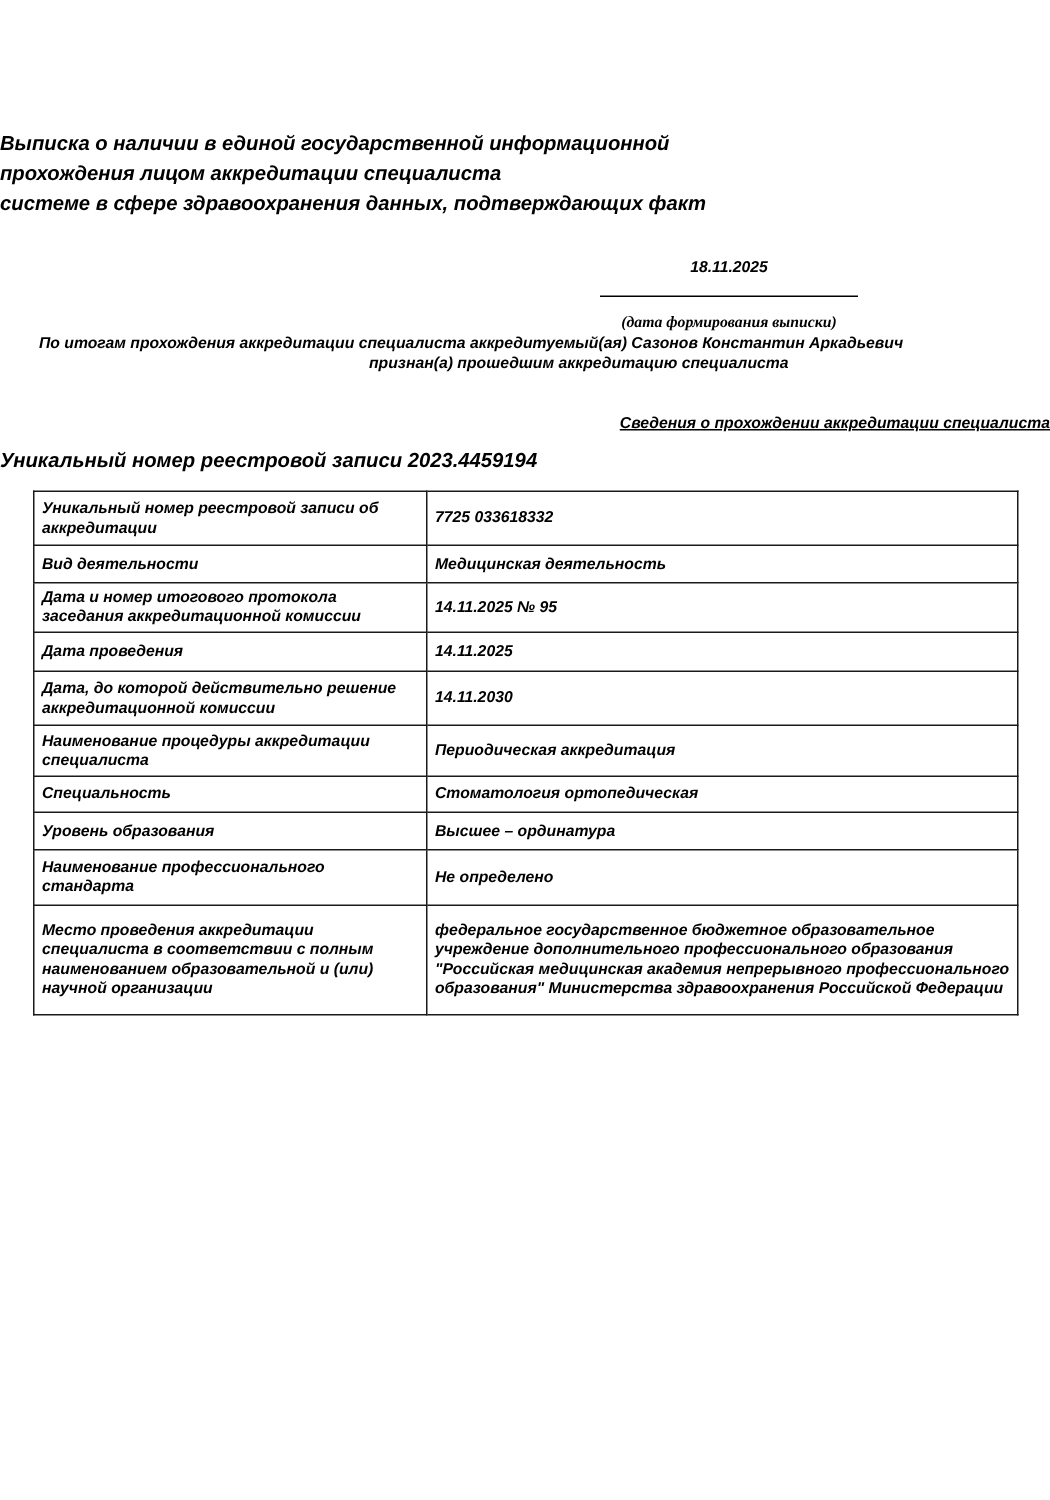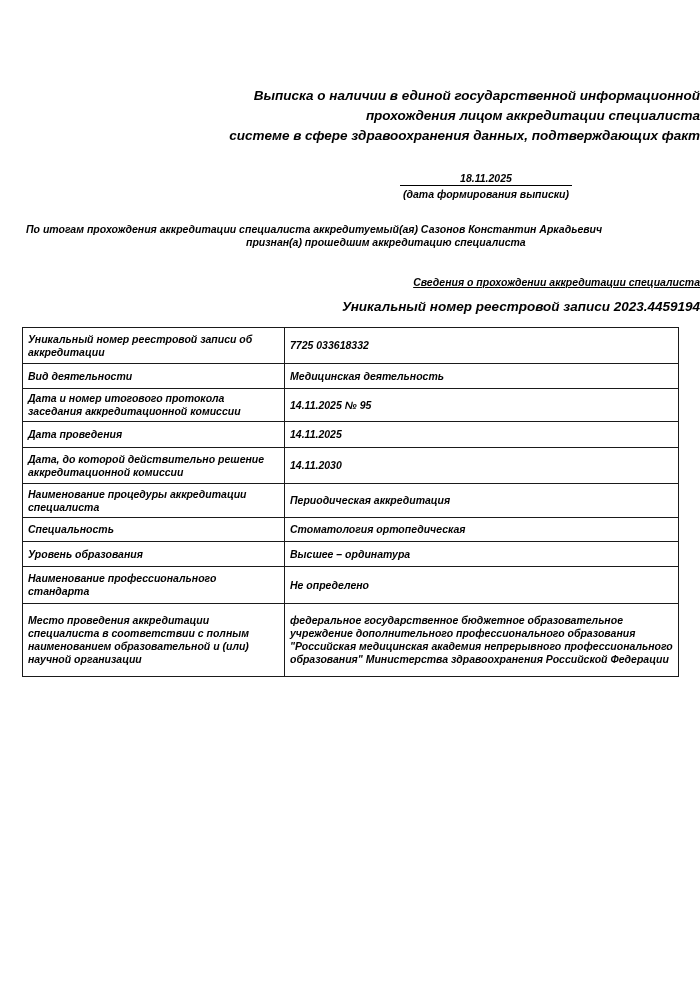--- a/index.html
+++ b/index.html
@@ -13,45 +13,46 @@
       position: relative;
       font-family: "Liberation Sans", "DejaVu Sans", sans-serif;
       color: #000000;
       overflow: hidden;
     }
     .title {
       position: absolute;
       left: 0;
       top: 86px;
       width: 700px;
-      text-align: right;
+      text-align: left;
       font-weight: bold;
       font-style: italic;
       font-size: 13.5px;
       line-height: 20px;
     }
     .title div { white-space: nowrap; }
     .date-block {
       position: absolute;
       left: 400px;
       top: 172px;
       width: 172px;
       text-align: center;
       font-weight: bold;
       font-style: italic;
       font-size: 10.5px;
     }
     .date-value {
       border-bottom: 1px solid #000;
       line-height: 13px;
-      padding-bottom: 0px;
+      padding-bottom: 12px;
     }
     .date-caption {
       line-height: 14px;
-      margin-top: 1px;
+      margin-top: 11px;
+      font-family: Liberation Serif, serif;
     }
     .result {
       position: absolute;
       left: 0;
       top: 222px;
       width: 700px;
       font-weight: bold;
       font-style: italic;
       font-size: 10.5px;
       line-height: 14px;
@@ -77,21 +78,21 @@
       font-weight: bold;
       font-style: italic;
       font-size: 10.5px;
       text-decoration: underline;
     }
     .record-number {
       position: absolute;
       left: 0;
       top: 299px;
       width: 700px;
-      text-align: right;
+      text-align: left;
       font-weight: bold;
       font-style: italic;
       font-size: 13.5px;
     }
     table.info {
       position: absolute;
       left: 22px;
       top: 327px;
       width: 656px;
       border-collapse: collapse;

